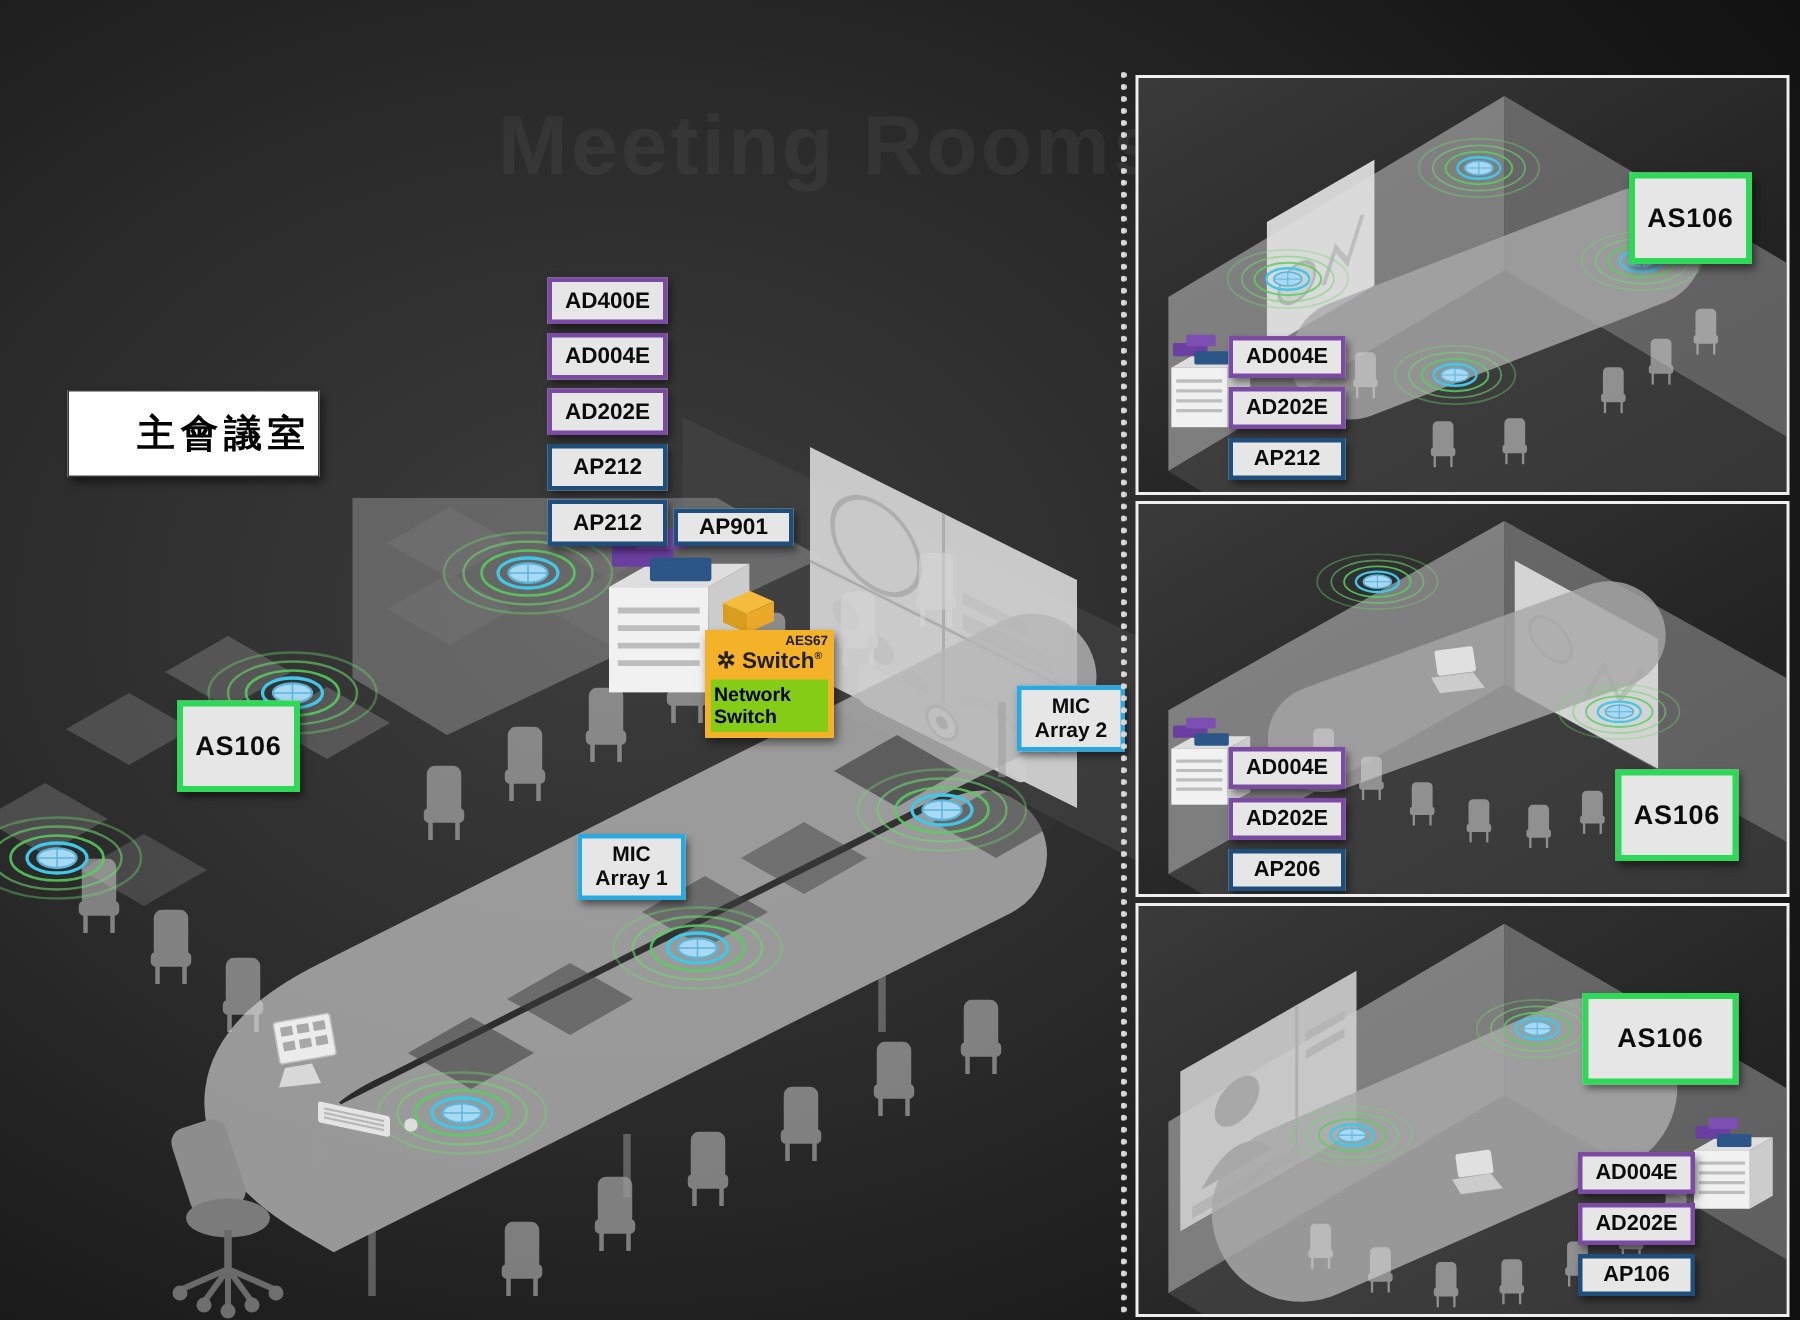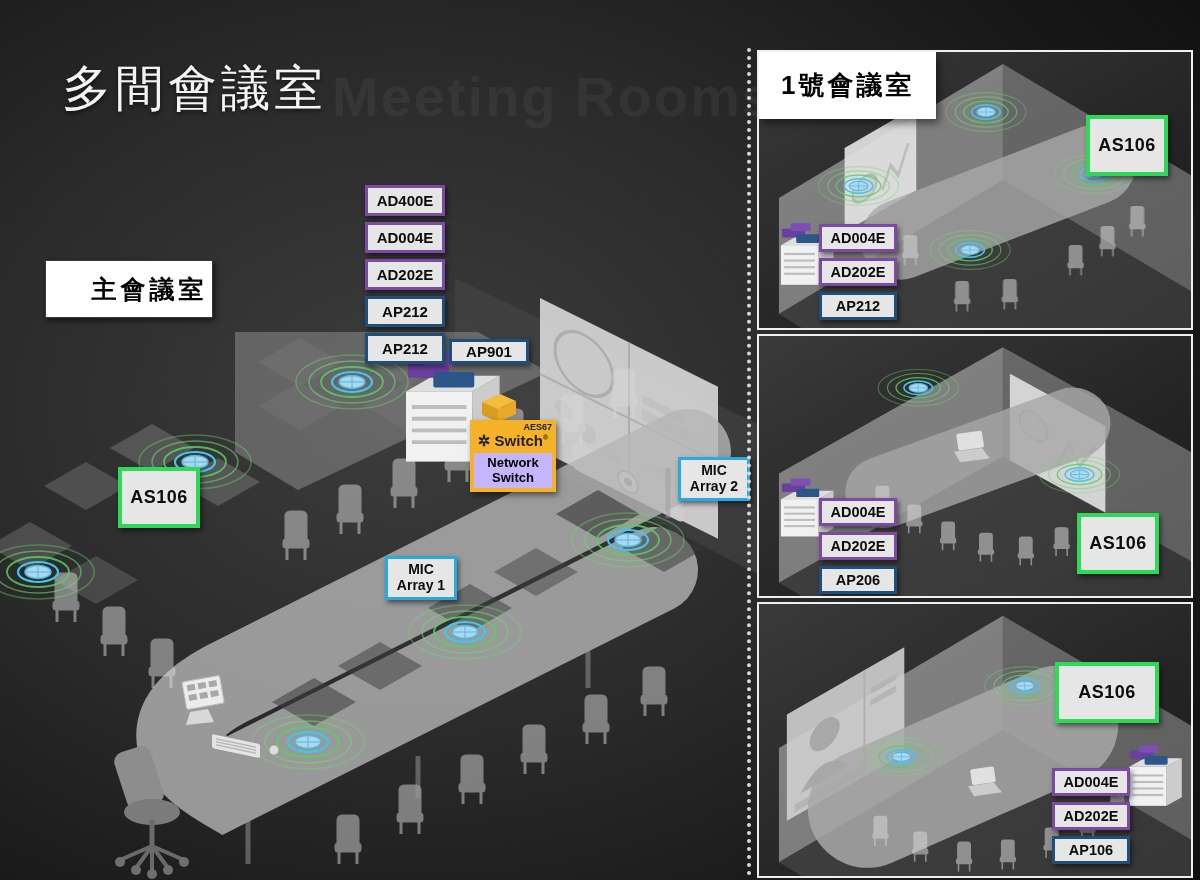--- a/index.html
+++ b/index.html
@@ -45,21 +45,21 @@
   .stack .chip{position:relative;}
   
   .dante{
     position:absolute;left:470px;top:420px;width:86px;background:#f3b228;
     padding:3px 4px 4px 4px;box-sizing:border-box;box-shadow:2px 3px 6px rgba(0,0,0,.5);
   }
   .dante .aes{font-size:9px;font-weight:bold;color:#1d1d1d;text-align:right;line-height:1;}
   .dante .brand{font-size:15px;font-weight:bold;color:#231f20;text-align:center;line-height:1.2;}
   .dante .brand sup{font-size:7px;}
   .dante .nsw{
-    margin-top:3px;background:#c4b5fd;color:#000;text-align:center;
+    margin-top:3px;background:#84cc16;color:#000;
     font-size:13px;font-weight:bold;line-height:1.12;padding:3px 2px;
   }
   
   .separator{position:absolute;left:747px;top:48px;height:828px;width:0;border-left:4px dotted #d9d9d9;}
   .panel{
     position:absolute;left:757px;width:436px;box-sizing:border-box;
     border:2px solid #efefef;overflow:hidden;
     background:linear-gradient(150deg,#3a3a3a 0%,#262626 55%,#191919 100%);
   }
   .panel .scene{position:absolute;left:0;top:0;width:100%;height:100%;}
@@ -230,21 +230,20 @@
         <rect x="0" y="0" width="48" height="14" rx="2" fill="#e4e4e4"></rect>
         <line x1="4" y1="4" x2="44" y2="4" stroke="#b8b8b8" stroke-width="1.5"></line>
         <line x1="4" y1="7" x2="44" y2="7" stroke="#b8b8b8" stroke-width="1.5"></line>
         <line x1="4" y1="10" x2="44" y2="10" stroke="#b8b8b8" stroke-width="1.5"></line>
       </g>
       <circle cx="92" cy="68" r="4.5" fill="#dddddd"></circle>
     </g>
   </svg>
 
   <div class="watermark">Meeting Rooms</div>
-  <div class="page-title">多間會議室</div>
 
   <div class="whitebox main-room-label">主會議室</div>
 
   <div class="stack">
     <div class="chip purple small">AD400E</div>
     <div class="chip purple small">AD004E</div>
     <div class="chip purple small">AD202E</div>
     <div class="chip navy small">AP212</div>
     <div class="chip navy small">AP212</div>
   </div>
@@ -291,21 +290,20 @@
         <use href="#chair" transform="translate(152,206) scale(0.62)"></use>
         <use href="#chair" transform="translate(204,252) scale(0.62)"></use>
         <use href="#chair" transform="translate(252,250) scale(0.62)"></use>
       </g>
       <use href="#micpod" transform="translate(228,60) scale(0.72)"></use>
       <use href="#micpod" transform="translate(100,134) scale(0.72)"></use>
       <use href="#micpod" transform="translate(337,122) scale(0.72)"></use>
       <use href="#micpod" transform="translate(212,198) scale(0.72)"></use>
       <use href="#rack" transform="translate(22,180) scale(1.1)"></use>
     </svg>
-    <div class="room-title">1號會議室</div>
     <div class="chip green as" style="left:327px;top:63px;">AS106</div>
     <div class="devcol" style="left:60px;top:172px;">
       <div class="chip purple">AD004E</div>
       <div class="chip purple">AD202E</div>
       <div class="chip navy">AP212</div>
     </div>
   </div>
 
   <div class="panel" style="top:334px;height:264px;">
     <svg class="scene" viewBox="0 0 434 276" preserveAspectRatio="none">

